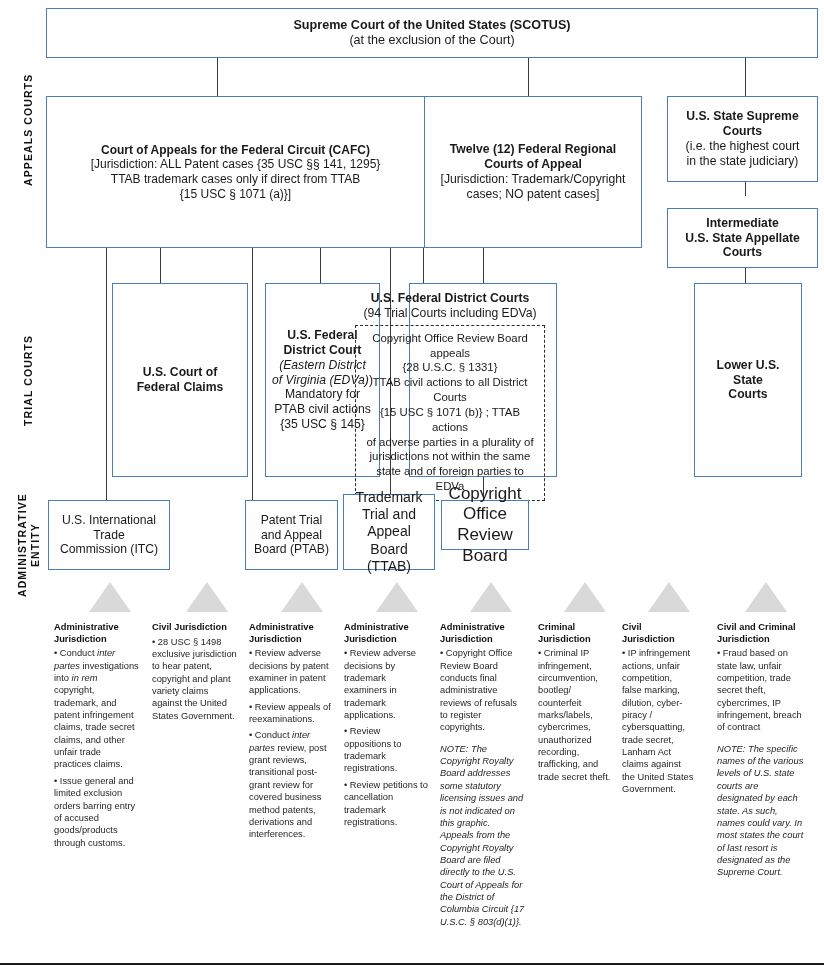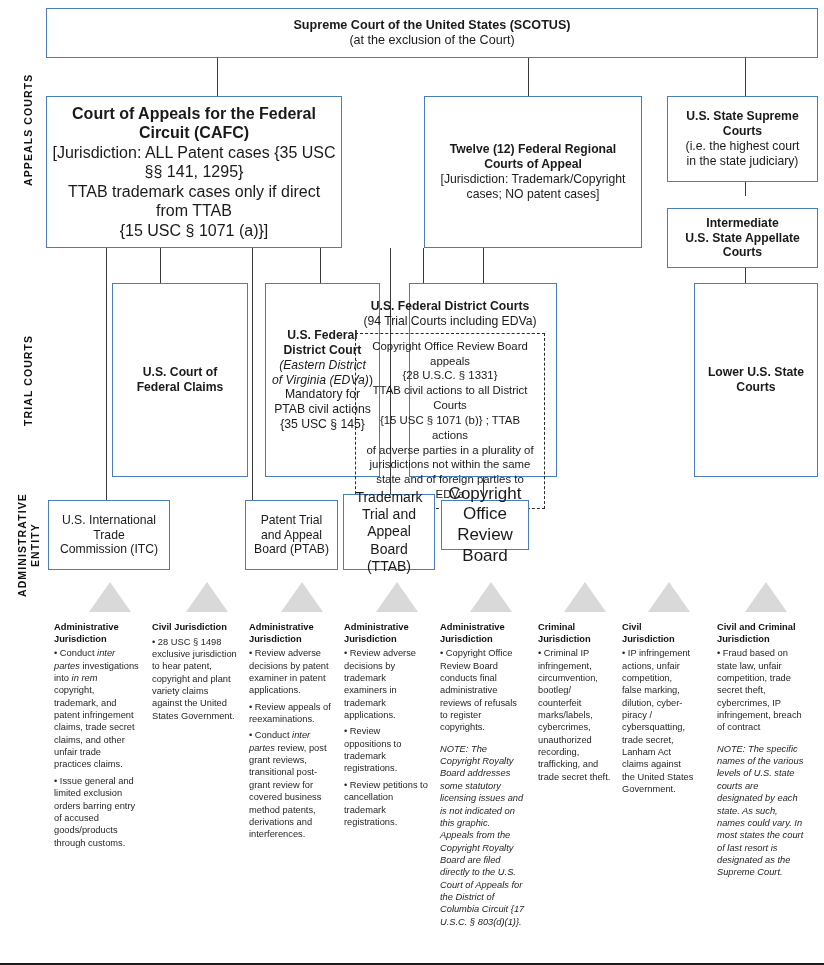--- a/index.html
+++ b/index.html
@@ -131,21 +131,21 @@
 
   <div class="vline" style="left:483px; top:477px; height:23px;"></div>
 
   <div class="box" style="left:46px; top:8px; width:772px; height:50px; font-size:12.6px;">
     <div class="inner">
       <div class="b-title">Supreme Court of the United States (SCOTUS)</div>
       <div class="b-sub">(at the exclusion of the Court)</div>
     </div>
   </div>
 
-  <div class="box" style="left:46px; top:96px; width:296px; height:152px; font-size:16px;">
+  <div class="box" style="left:46px; top:96px; width:379px; height:152px; font-size:12px;">
     <div class="inner">
       <div class="b-title">Court of Appeals for the Federal Circuit (CAFC)</div>
       <div class="b-sub">[Jurisdiction: ALL Patent cases {35 USC §§ 141, 1295}</div>
       <div class="b-sub">TTAB trademark cases only if direct from TTAB</div>
       <div class="b-sub">{15 USC § 1071 (a)}]</div>
     </div>
   </div>
 
   <div class="box" style="left:424px; top:96px; width:218px; height:152px; font-size:12.2px;">
     <div class="inner">
@@ -185,37 +185,37 @@
       <div class="b-title">U.S. Federal</div>
       <div class="b-title">District Court</div>
       <div class="b-sub ital">(Eastern District</div>
       <div class="b-sub"><span class="ital">of Virginia (EDVa)</span>)</div>
       <div class="b-sub">Mandatory for</div>
       <div class="b-sub">PTAB civil actions</div>
       <div class="b-sub">{35 USC § 145}</div>
     </div>
   </div>
 
-  <div class="box" style="left:409px; top:283px; width:148px; height:194px; font-size:12.2px; align-items:flex-start; padding-top:15px;">
+  <div class="box" style="left:409px; top:283px; width:148px; height:194px; font-size:12.2px; align-items:flex-start; padding-top:7px;">
     <div class="inner" style="width:280px; margin-left:-66px;">
       <div class="b-title">U.S. Federal District Courts</div>
       <div class="b-sub">(94 Trial Courts including EDVa)</div>
       <div class="dashbox">
         <div>Copyright Office Review Board appeals</div>
         <div>{28 U.S.C. § 1331}</div>
         <div>TTAB civil actions to all District Courts</div>
         <div>{15 USC § 1071 (b)} ; TTAB actions</div>
         <div>of adverse parties in a plurality of</div>
         <div>jurisdictions not within the same</div>
         <div>state and of foreign parties to EDVa</div>
       </div>
     </div>
   </div>
 
-  <div class="box" style="left:694px; top:283px; width:124px; height:194px; font-size:12.2px;">
+  <div class="box" style="left:694px; top:283px; width:108px; height:194px; font-size:12.2px;">
     <div class="inner">
       <div class="b-title">Lower U.S. State</div>
       <div class="b-title">Courts</div>
     </div>
   </div>
 
   <div class="box" style="left:48px; top:500px; width:122px; height:70px; font-size:12.2px;">
     <div class="inner">
       <div>U.S. International</div>
       <div>Trade</div>

